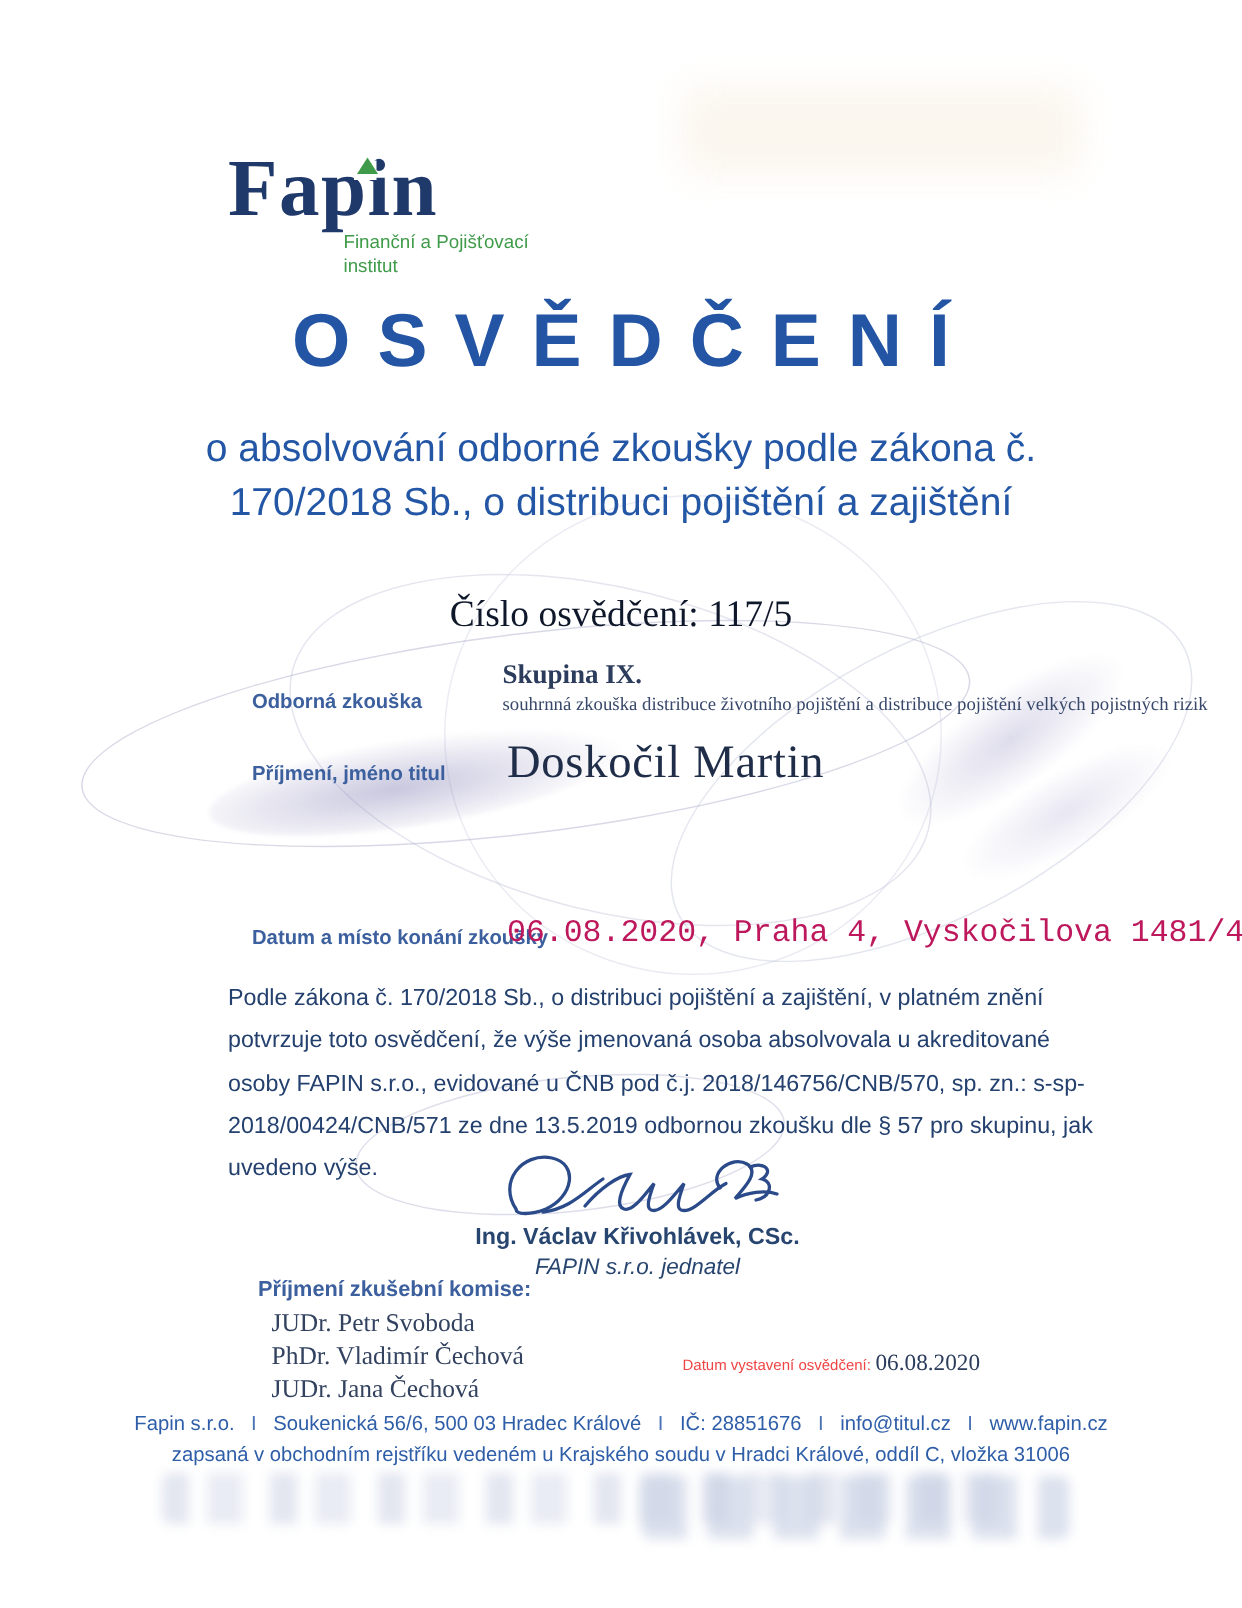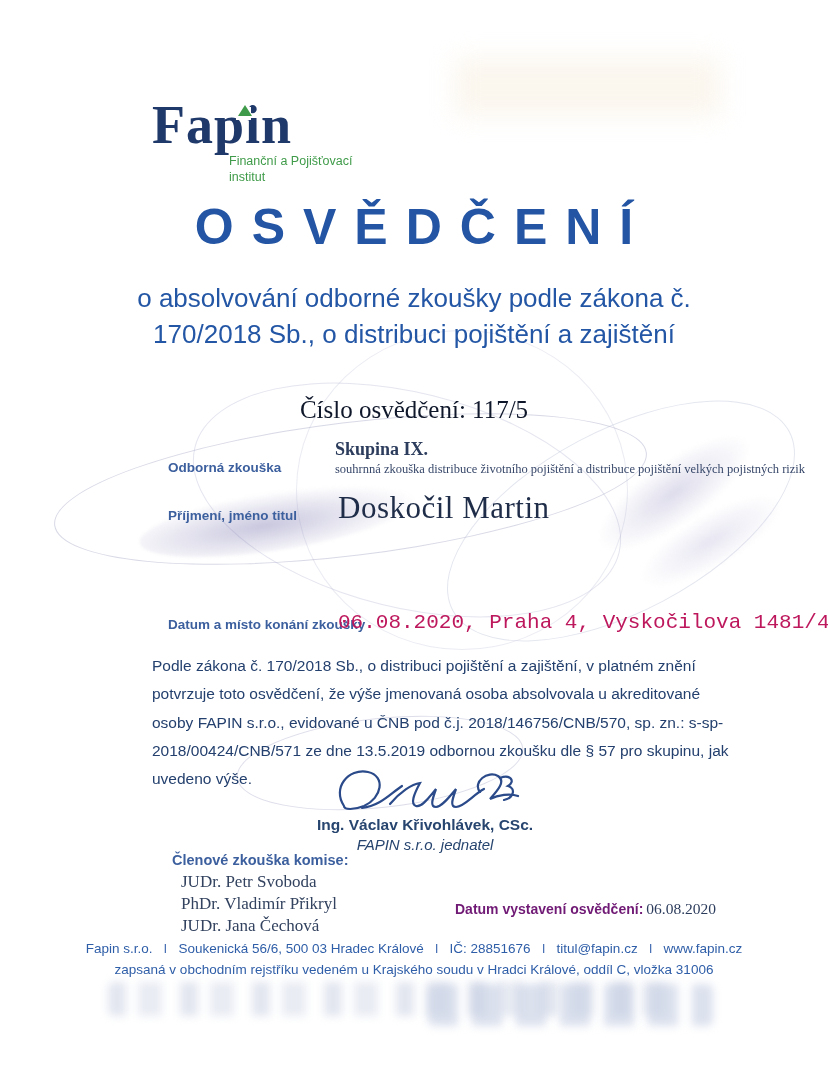--- a/index.html
+++ b/index.html
@@ -61,21 +61,21 @@
   .legal{position:absolute;left:152px;top:652px;width:592px;font-size:15.5px;font-weight:500;line-height:1.83;color:#24406e;}
   
   .sig-svg{position:absolute;left:328px;top:762px;}
   .sig-name{position:absolute;left:270px;top:816px;width:310px;text-align:center;font-size:15.5px;font-weight:600;color:#27456f;}
   .sig-role{position:absolute;left:270px;top:836px;width:310px;text-align:center;font-size:15px;font-weight:400;font-style:italic;color:#27456f;}
   
   .committee-heading{position:absolute;left:172px;top:852px;font-size:14.5px;font-weight:600;color:#3c5f9e;}
   .committee-list{position:absolute;left:181px;top:871px;font-family:"Liberation Serif",serif;font-size:17px;color:#32425f;line-height:1.3;}
   
   .issue-date{position:absolute;left:455px;top:900px;white-space:nowrap;}
-  .issue-date .lab{font-size:14px;font-weight:700;color:#701a75;}
+  .issue-date .lab{font-size:10px;font-weight:400;color:#ef4444;}
   .issue-date .val{font-family:"Liberation Serif",serif;font-size:15.5px;color:#2c3c5c;margin-left:3px;}
   
   .footer1{position:absolute;left:0;top:941px;width:828px;text-align:center;font-size:13.5px;font-weight:500;color:#2f5ea8;white-space:nowrap;}
   .footer1 .sep{margin:0 11px;font-weight:400;color:#4a72b4;}
   .footer2{position:absolute;left:0;top:962px;width:828px;text-align:center;font-size:13.5px;color:#2f5ea8;}
 </style>
 </head>
 <body>
 
 <div class="page">
@@ -126,32 +126,32 @@
       <path d="M16 44 C4 26 20 6 40 10 C58 14 54 36 36 44 C26 48 16 48 16 44"></path>
       <path d="M34 46 C52 44 62 32 74 24"></path>
       <path d="M62 42 C72 30 84 22 92 21 C86 32 82 42 88 44 C94 46 102 34 108 27 C104 38 102 45 108 45 C114 45 122 34 128 27 C124 38 122 45 128 45 C136 45 146 32 156 27"></path>
       <path d="M152 30 C144 20 160 8 170 14 C178 19 170 28 162 37 C170 33 182 31 190 34"></path>
       <path d="M172 16 C182 12 188 19 180 24 C188 26 186 36 176 38"></path>
     </g>
   </svg>
   <div class="sig-name">Ing. Václav Křivohlávek, CSc.</div>
   <div class="sig-role">FAPIN s.r.o. jednatel</div>
 
-  <div class="committee-heading">Členové zkouška komise:</div>
+  <div class="committee-heading">Příjmení zkušební komise:</div>
   <div class="committee-list">
     <div>JUDr. Petr Svoboda</div>
-    <div>PhDr. Vladimír Přikryl</div>
+    <div>PhDr. Vladimír Čechová</div>
     <div>JUDr. Jana Čechová</div>
   </div>
 
   <div class="issue-date">
     <span class="lab">Datum vystavení osvědčení:</span><span class="val">06.08.2020</span>
   </div>
 
   <div class="footer1">
-    <span>Fapin s.r.o.</span><span class="sep">I</span><span>Soukenická 56/6, 500 03 Hradec Králové</span><span class="sep">I</span><span>IČ: 28851676</span><span class="sep">I</span><span>titul@fapin.cz</span><span class="sep">I</span><span>www.fapin.cz</span>
+    <span>Fapin s.r.o.</span><span class="sep">I</span><span>Soukenická 56/6, 500 03 Hradec Králové</span><span class="sep">I</span><span>IČ: 28851676</span><span class="sep">I</span><span>info@titul.cz</span><span class="sep">I</span><span>www.fapin.cz</span>
   </div>
   <div class="footer2">zapsaná v obchodním rejstříku vedeném u Krajského soudu v Hradci Králové, oddíl C, vložka 31006</div>
 
   <div class="ghost ghost1"></div>
   <div class="ghost ghost2"></div>
 
 </div>
 
 </body></html>

